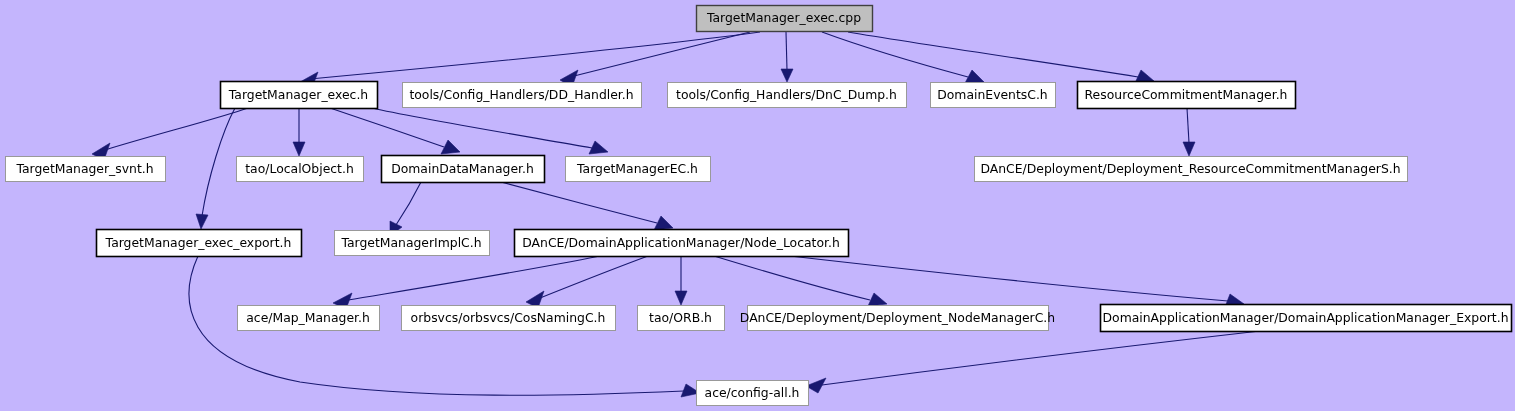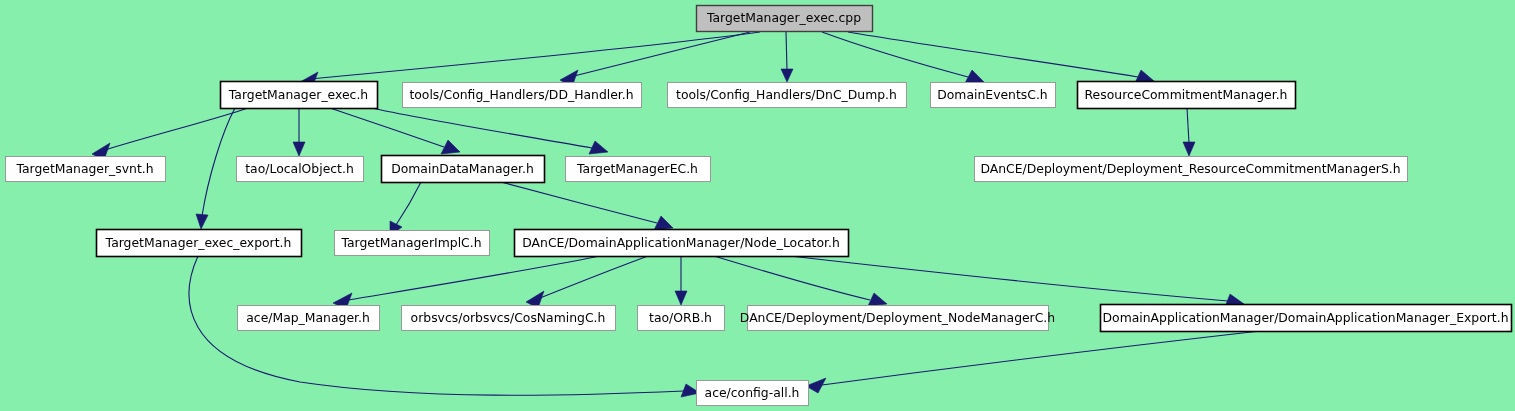--- a/index.html
+++ b/index.html
@@ -1,17 +1,17 @@
 <!DOCTYPE html>
 <html><head>
 <meta charset="utf-8">
 <style>
   html,body{margin:0;padding:0;background:#ffffff;}
   body{font-family:"DejaVu Sans","Liberation Sans",sans-serif;}
-  #graph-wrap{position:relative;width:1515px;height:411px;background:#86efac;overflow:hidden;}
+  #graph-wrap{position:relative;width:1515px;height:411px;background:#c4b5fd;overflow:hidden;}
   svg#graph{position:absolute;left:0;top:0;width:1515px;height:411px;display:block;}
   .node-rect{fill:#ffffff;}
   .node-rect.plain{stroke:#999999;stroke-width:1;}
   .node-rect.bold{stroke:#000000;stroke-width:1.6;}
   .node-rect.root{fill:#bfbfbf;stroke:#404040;stroke-width:1.4;}
   .node-label{font-family:"DejaVu Sans","Liberation Sans",sans-serif;font-size:12.4px;fill:#000000;
               text-anchor:middle;dominant-baseline:middle;white-space:pre;}
   .edge{fill:none;stroke:#191970;stroke-width:1.1;}
   .arrow{fill:#191970;stroke:#191970;stroke-width:0.6;}
 </style>

